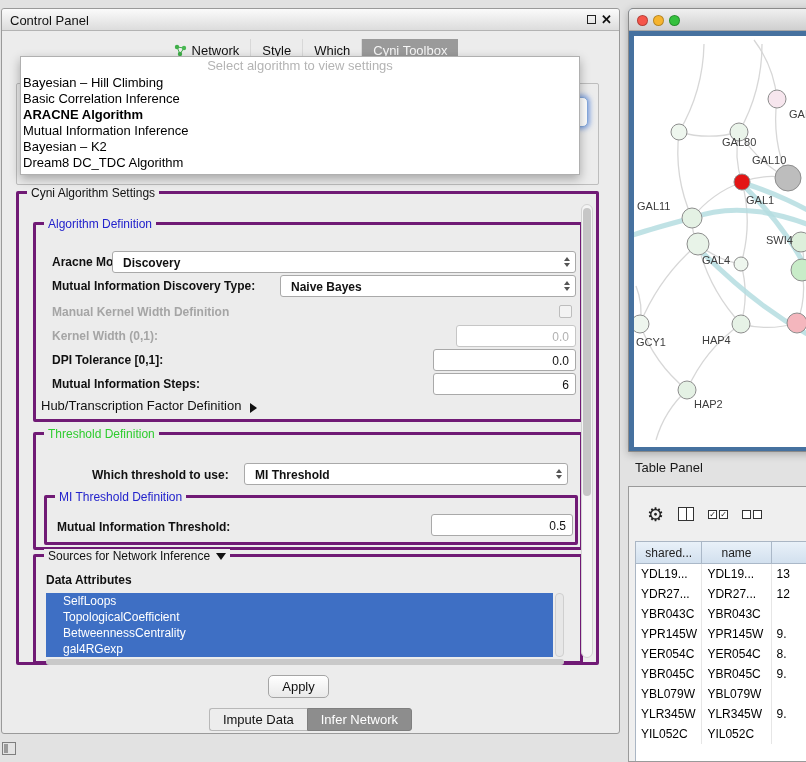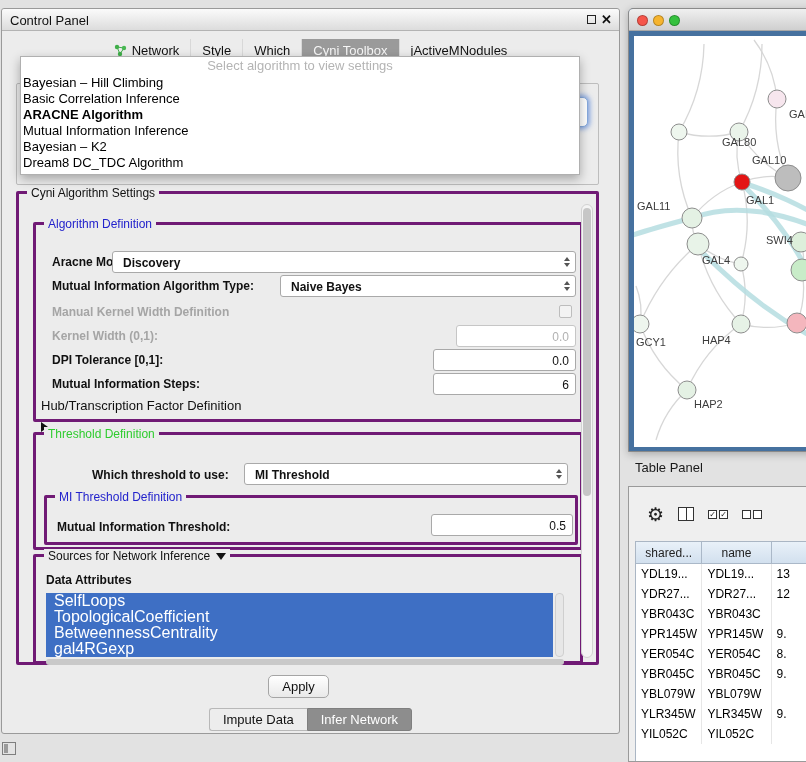--- a/index.html
+++ b/index.html
@@ -55,26 +55,26 @@
   .combo-arrows { position:absolute; right:5px; top:50%; transform:translateY(-50%); display:flex; flex-direction:column; gap:2px; }
   .combo-arrows::before { content:""; border-left:3.5px solid transparent; border-right:3.5px solid transparent; border-bottom:4px solid #555; }
   .combo-arrows::after  { content:""; border-left:3.5px solid transparent; border-right:3.5px solid transparent; border-top:4px solid #555; }
 
   .field { position:absolute; height:22px; background:#fff; border:1px solid #a9a9a9; border-radius:3px;
     font-size:12px; text-align:right; padding:4px 6px 0 0; color:#111; }
   .field.disabled { color:#b2b2b2; border-color:#c6c6c6; }
 
   .checkbox { position:absolute; width:13px; height:13px; background:#f3f3f3; border:1px solid #bdbdbd; border-radius:2px; }
 
-  .hub-row { position:absolute; left:22px; top:204px; display:flex; align-items:flex-start; gap:9px; font-size:13px; color:#111;flex-direction:column; }
+  .hub-row { position:absolute; left:22px; top:204px; display:flex; align-items:flex-end; gap:9px; font-size:13px; color:#111; }
   .tri-right { width:0; height:0; border-top:5px solid transparent; border-bottom:5px solid transparent; border-left:7px solid #111; }
   .tri-down  { width:0; height:0; border-left:5px solid transparent; border-right:5px solid transparent; border-top:7px solid #111; }
 
   .attr-list { position:absolute; left:10px; top:36px; width:507px; height:64px; overflow:hidden; background:#fff; }
-  .attr-item { height:16px; line-height:16px; font-size:16px; padding-left:8px; color:#000; white-space:nowrap; }
+  .attr-item { height:16px; line-height:16px; font-size:12px; padding-left:17px; color:#000; white-space:nowrap; }
   .attr-item.selected { background:var(--accent-select,#3e6fc4); color:#fff; }
   .attr-vscroll { position:absolute; left:519px; top:36px; width:9px; height:64px; background:#e7e7e7; border:1px solid #cfcfcf; border-radius:4px; }
   .attr-hscroll { position:absolute; left:10px; top:102px; width:518px; height:6px; background:#c9c9c9; border-radius:3px; }
 
   .v-scrollbar { position:absolute; right:3px; top:10px; width:12px; height:454px; background:#f4f4f4; border:1px solid #d2d2d2; border-radius:6px; }
   .v-thumb { position:absolute; left:1px; right:1px; top:3px; height:288px; background:#c6c6c6; border-radius:5px; }
 
   .apply-btn { position:absolute; left:266px; top:666px; width:61px; height:23px;
     background:linear-gradient(#ffffff,#e9e9e9); border:1px solid #a5a5a5; border-radius:5px;
     font-size:13px; color:#111; font-family:"Liberation Sans",sans-serif; }
@@ -142,41 +142,38 @@
       </div>
       <div class="cp-tab">
           <span>Style</span>
         </div>
       <div class="cp-tab">
           <span>Which</span>
         </div>
       <div class="cp-tab active">
           <span>Cyni Toolbox</span>
         </div>
-      <div class="cp-tab">
-          <span>jActiveMNodules</span>
-        </div>
     </div>
 
     <div class="hidden-group"></div>
     <div class="combo-fragment"></div>
 
     <div class="group settings-group">
       <span class="group-title">Cyni Algorithm Settings</span>
 
       <div class="group algo-group">
         <span class="group-title title-blue">Algorithm Definition</span>
 
         <span class="lbl bold" style="left:16px;top:30px">Aracne Mode:</span>
         <div class="combo" style="left:76px;top:26px;width:464px">
           <span class="combo-val">Discovery</span>
           <span class="combo-arrows"></span>
         </div>
 
-        <span class="lbl bold" style="left:16px;top:54px">Mutual Information Algorithm Type:</span>
+        <span class="lbl bold" style="left:16px;top:54px">Mutual Information Discovery Type:</span>
         <div class="combo" style="left:244px;top:50px;width:296px">
           <span class="combo-val">Naive Bayes</span>
           <span class="combo-arrows"></span>
         </div>
 
         <span class="lbl disabled" style="left:16px;top:80px">Manual Kernel Width Definition</span>
         <span class="checkbox" style="left:523px;top:80px"></span>
 
         <span class="lbl disabled" style="left:16px;top:104px">Kernel Width (0,1):</span>
         <div class="field disabled" style="left:420px;top:100px;width:120px">0.0</div>

